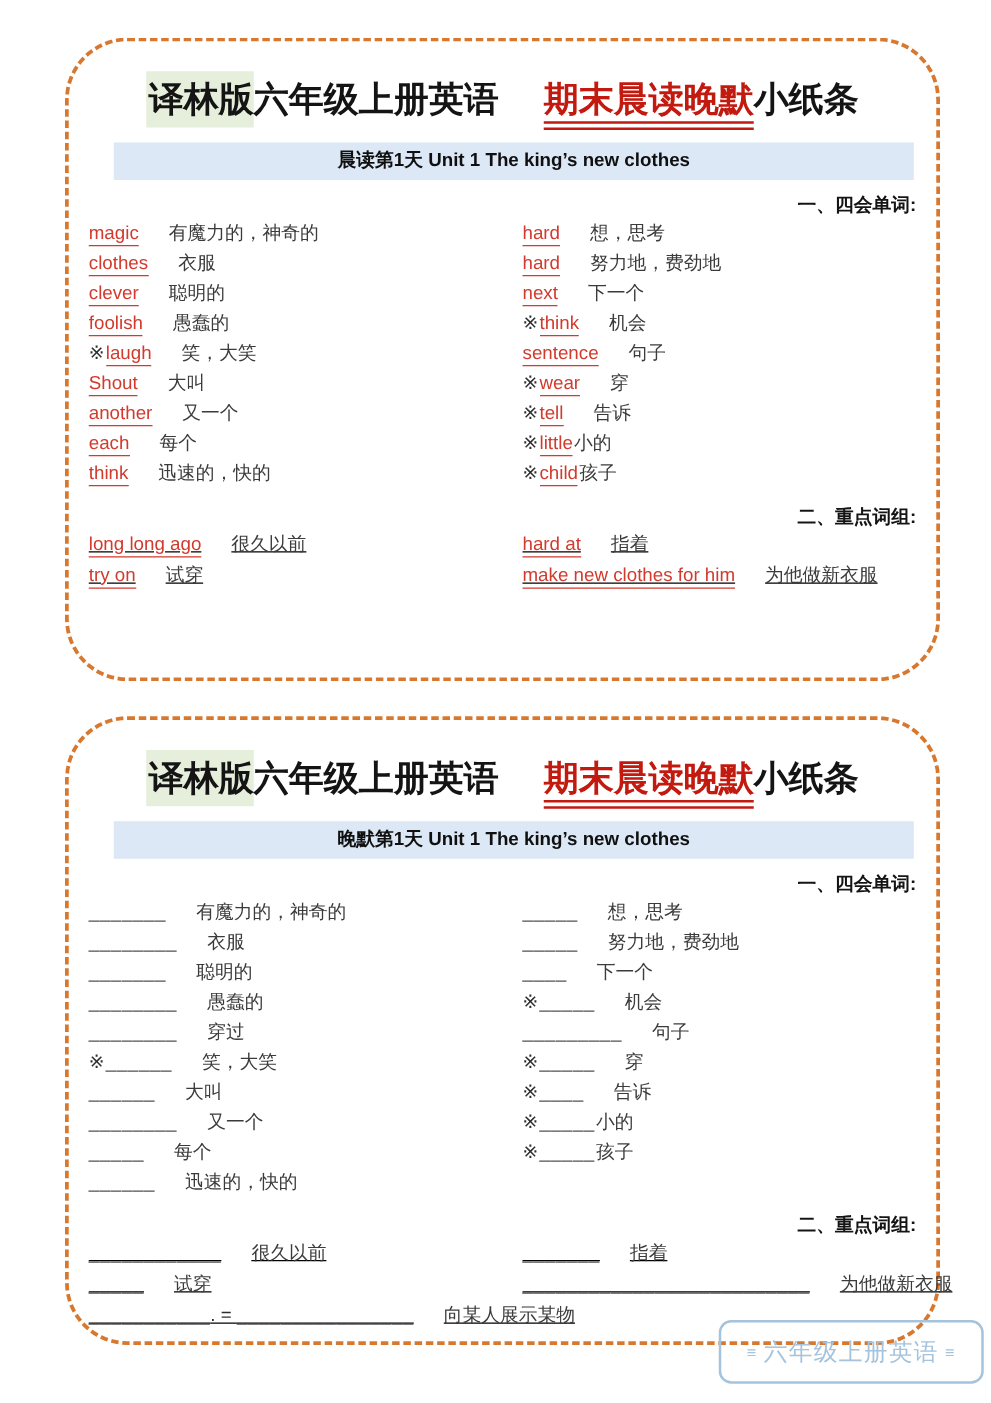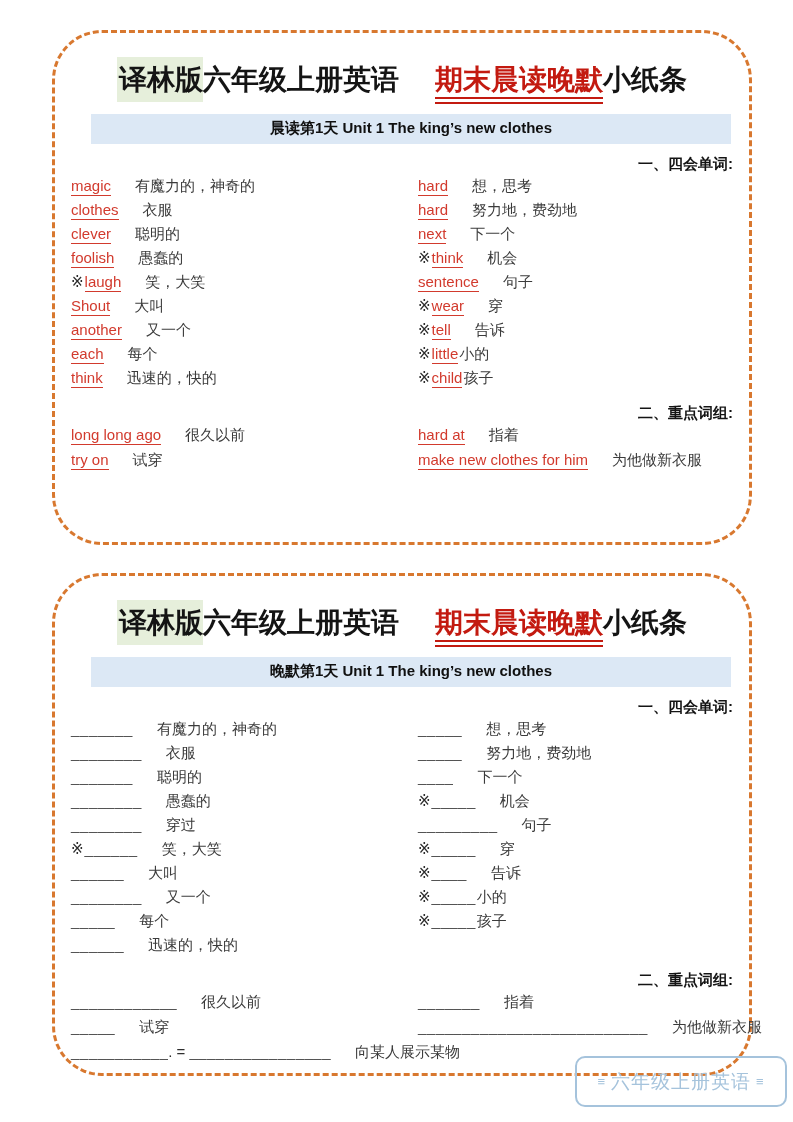--- a/index.html
+++ b/index.html
@@ -84,21 +84,21 @@
     padding-bottom:1px;
   }
   .blank{
     color:var(--blank);
     letter-spacing:0.5px;
   }
   .zh{color:var(--zh);margin-left:24px;}
   .zh.tight{margin-left:1px;}
   .plain{color:#2e2e2e;}
 
-  .phrase-row{display:flex;height:25px;font-size:15px;white-space:nowrap;}
+  .phrase-row{display:flex;height:25px;font-size:15px;white-space:nowrap;text-decoration:underline;}
   .phrase-cell{white-space:nowrap;}
   .phrase-cell.left{width:347px;flex:none;}
   .phrase-row.full{display:block;}
 
   .watermark{
     position:absolute;
     top:1056px;
     right:6px;
     width:212px;
     height:51px;

